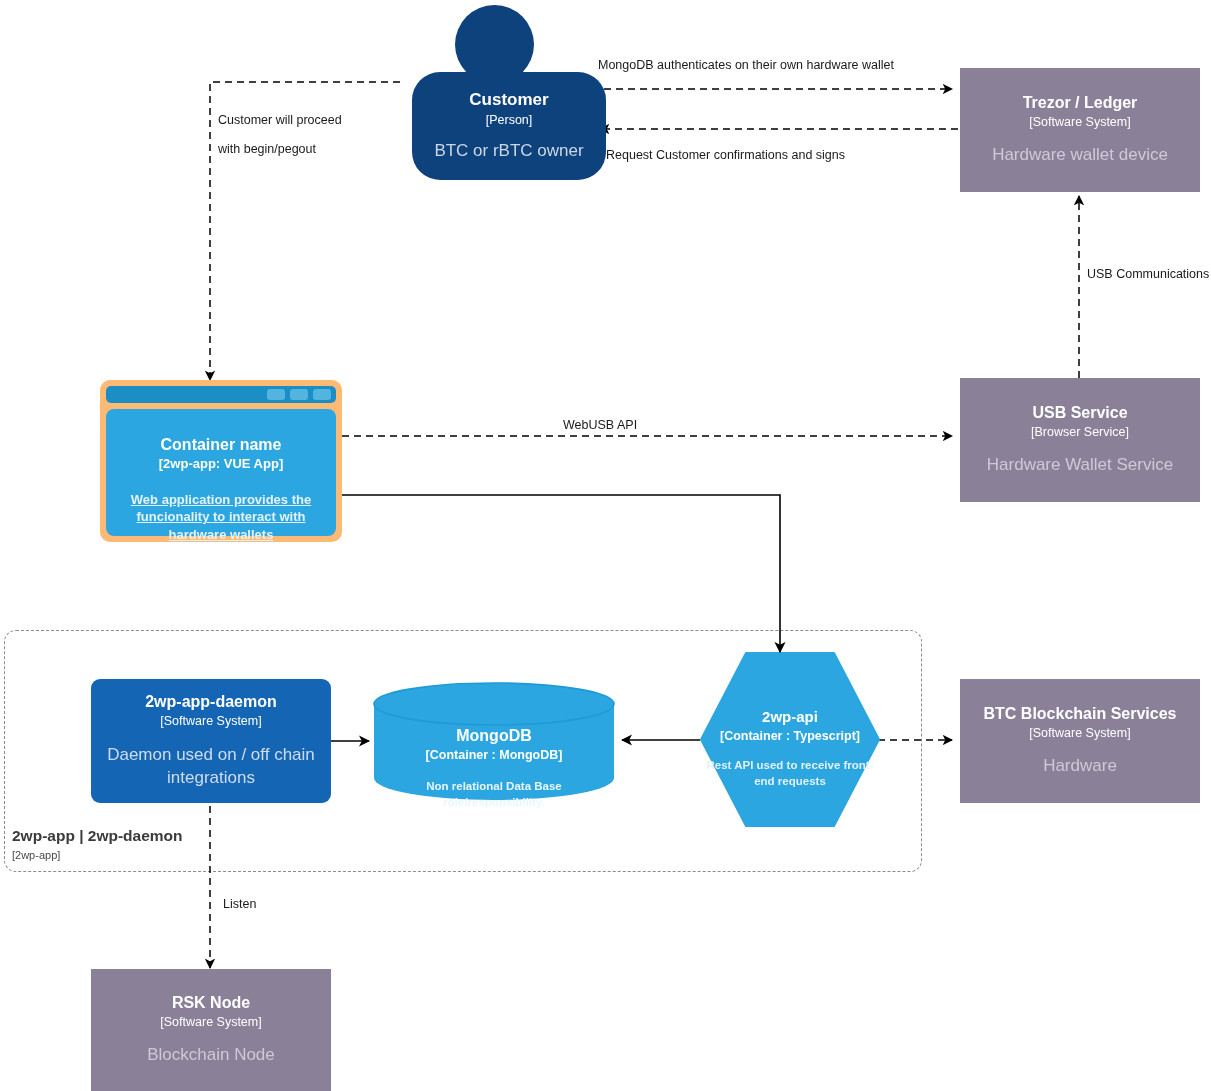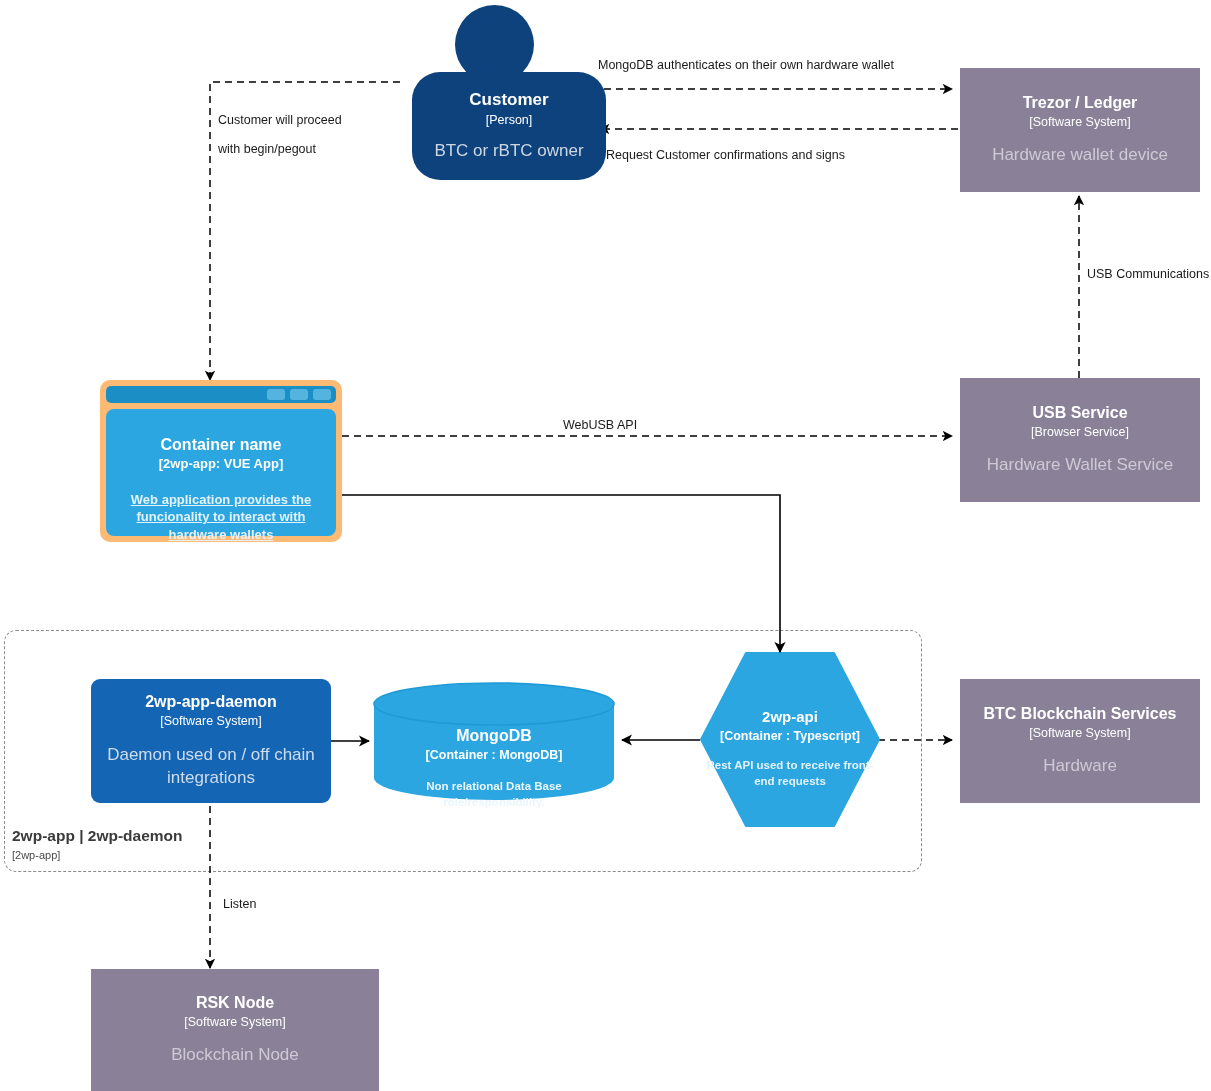--- a/index.html
+++ b/index.html
@@ -317,21 +317,21 @@
       <div class="n-desc">Rest API used to receive front-end requests</div>
     </div>
   </div>
 
   <div class="node sys" style="left:960px; top:679px; width:240px; height:124px;">
     <div class="n-title">BTC Blockchain Services</div>
     <div class="n-type">[Software System]</div>
     <div class="n-desc">Hardware</div>
   </div>
 
-  <div class="node sys" style="left:91px; top:969px; width:288px; height:122px;">
+  <div class="node sys" style="left:91px; top:969px; width:240px; height:122px;">
     <div class="n-title">RSK Node</div>
     <div class="n-type">[Software System]</div>
     <div class="n-desc">Blockchain Node</div>
   </div>
 
   <div class="edge-label" style="left:598px; top:56px; width:340px;">MongoDB authenticates on their own hardware wallet</div>
 
   <div class="edge-label" style="left:606px; top:146px; width:340px;">Request Customer confirmations and signs</div>
 
   <div class="edge-label" style="left:218px; top:106px; width:180px; line-height:2.3;">Customer will proceed

